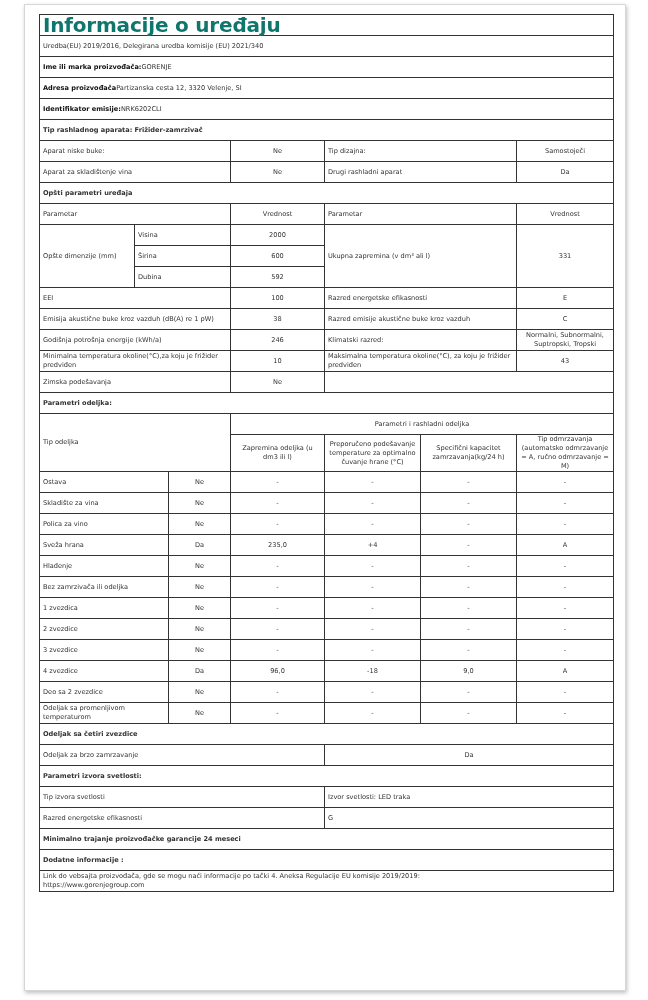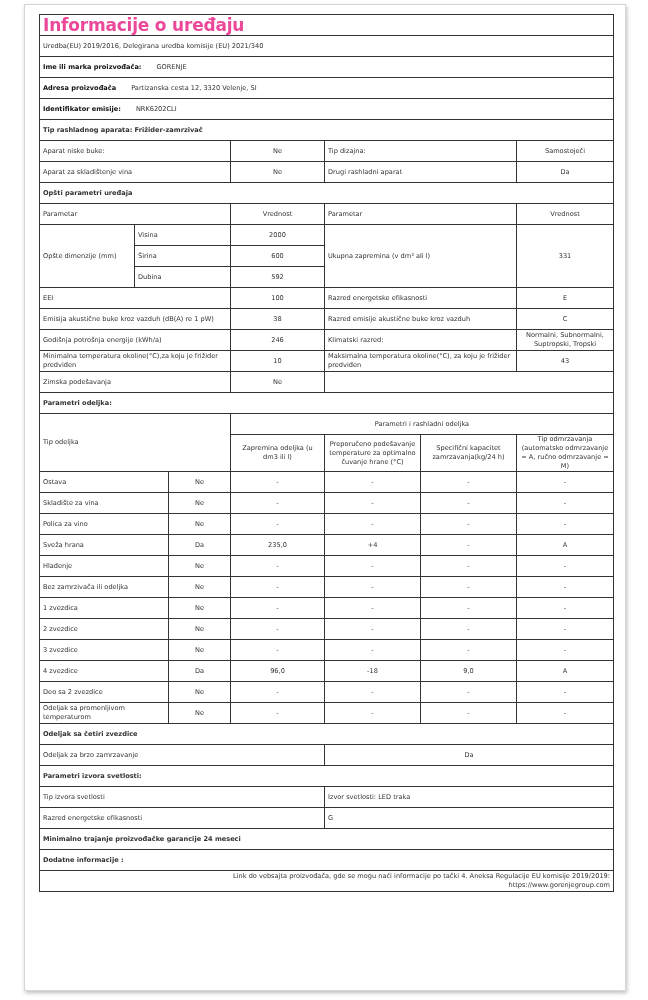--- a/index.html
+++ b/index.html
@@ -10,28 +10,28 @@
           box-shadow: 1px 2px 4px rgba(0,0,0,0.25); }
   table.sheet { position: absolute; left: 39px; top: 14px; width: 574px;
                 border-collapse: collapse; table-layout: fixed;
                 border: 1.5px solid #222; }
   table.sheet td { border: 1px solid #333; font-size: 6.6px; line-height: 9px;
                    padding: 0 3px; color: #333; vertical-align: middle; height: 20px; }
   td.c { text-align: center; }
   td.b { font-weight: bold; color: #111; }
   td.sec { font-weight: bold; color: #111; font-size: 7.6px; }
   td.title-cell { border-bottom: none; padding: 4px 3px 0 3px; height: 20px; }
-  .title { font-size: 17px; font-weight: bold; color: #ec4899; line-height: 20px; letter-spacing: -0.2px; }
+  .title { font-size: 20px; font-weight: bold; color: #0f766e; line-height: 20px; letter-spacing: -0.2px; }
   td.subtitle { border-top: none; height: 22px; }
-  .lbl { font-weight: bold; color: #111; margin-right: 15px; }
+  .lbl { font-weight: bold; color: #111; margin-right: 0; }
   td.info { padding-left: 7px; }
   td.tall2 { height: 26px; }
   td.tall3 { height: 40px; }
   td.hdr-tall { height: 62px; }
-  td.link { height: 26px; text-align: right; }
+  td.link { height: 26px; }
 </style>
 </head>
 <body>
 
 <div class="card"></div>
 
 <table class="sheet">
   <colgroup>
     <col style="width:95px">
       <col style="width:34px">

